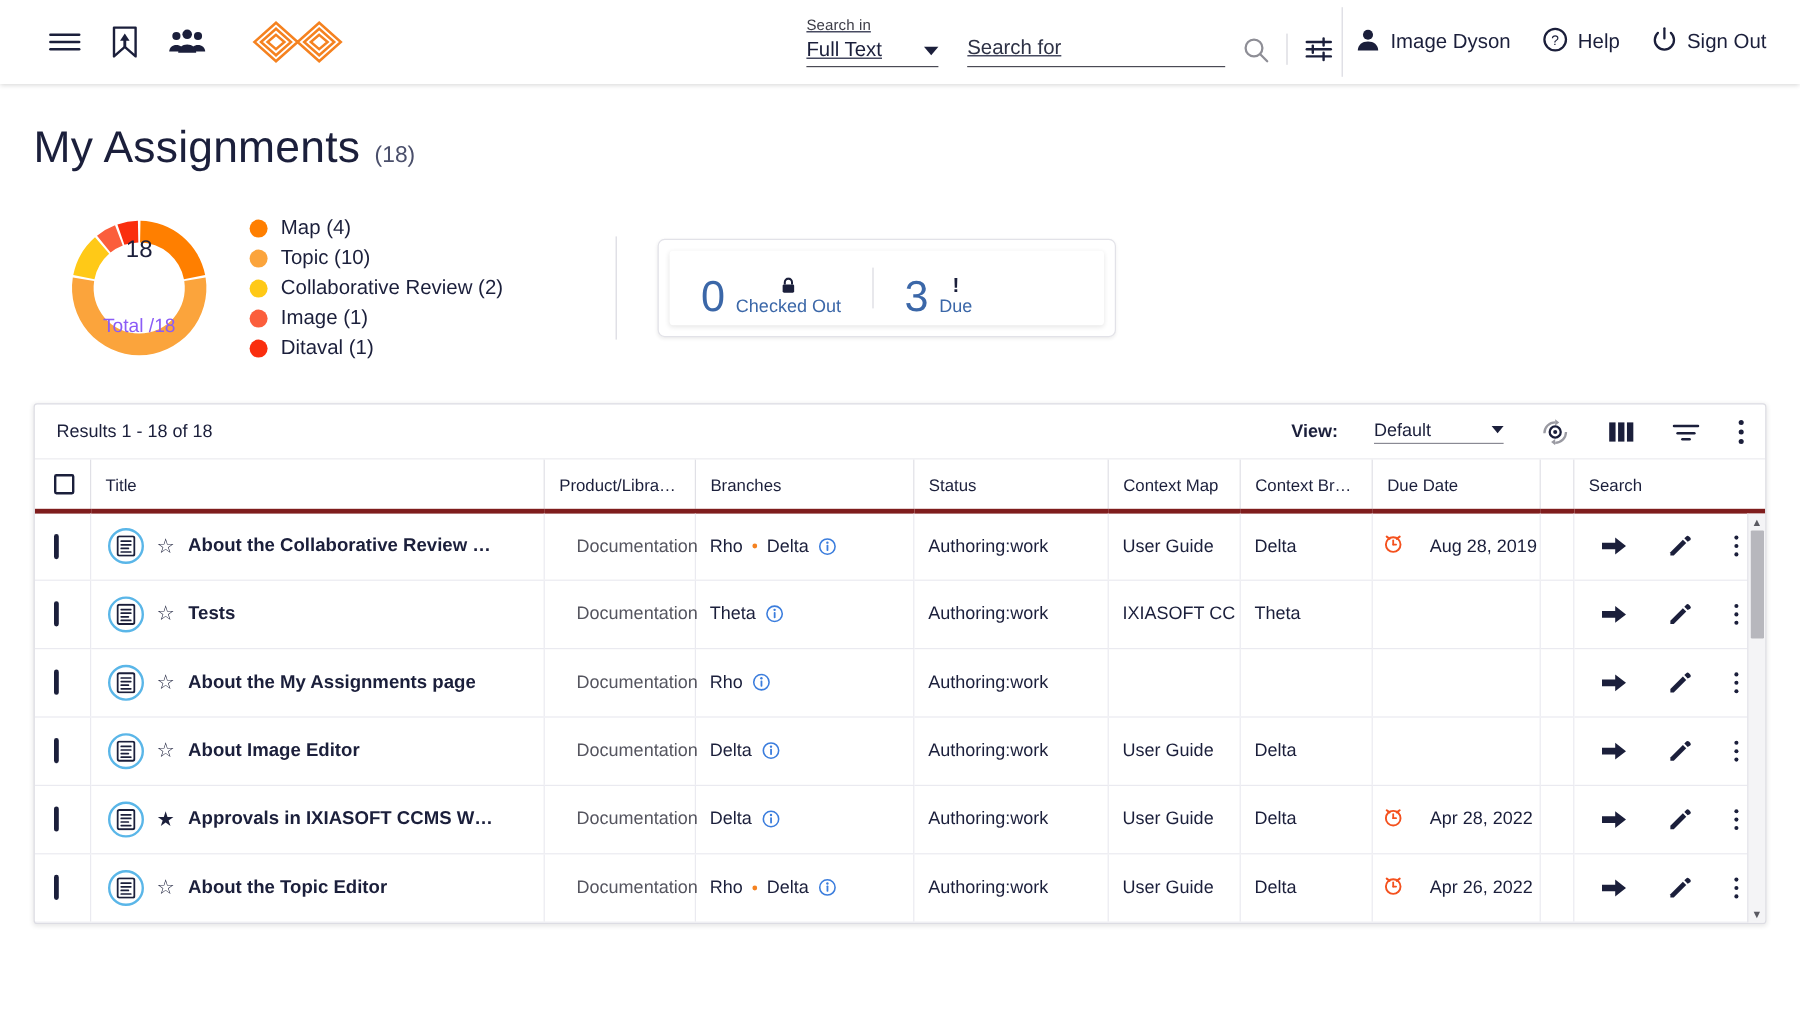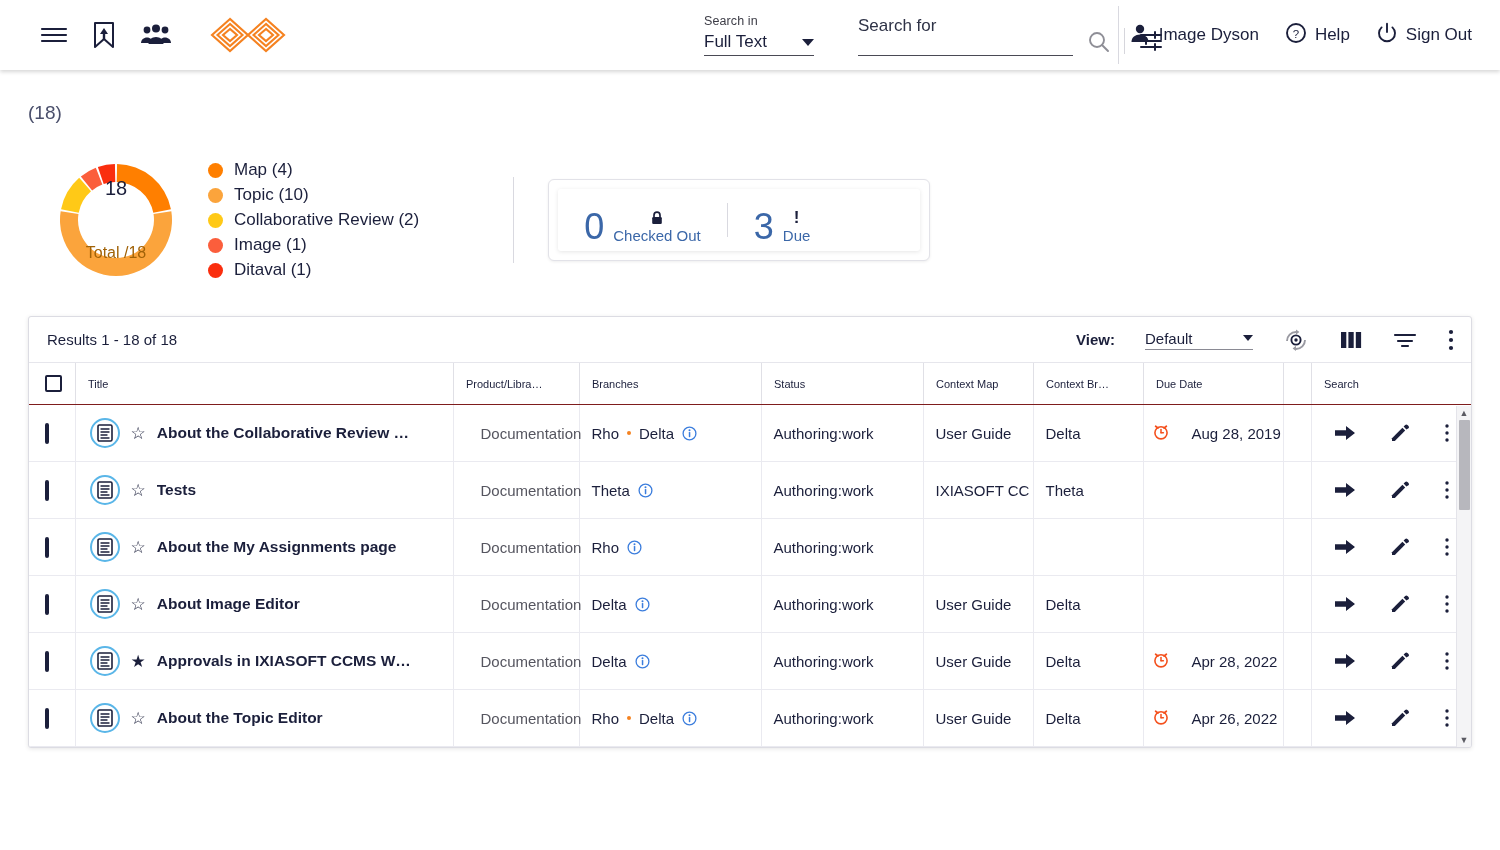--- a/index.html
+++ b/index.html
@@ -23,39 +23,39 @@
     z-index: 10;
   }
   .tb-left { display: flex; align-items: center; gap: 24px; padding-left: 40px; }
   .icon-btn {
     display: flex; align-items: center; justify-content: center;
     cursor: pointer; background: none; border: none;
   }
   .logo { margin-left: 12px; display: flex; align-items: center; }
 
   .tb-center {
-    position: absolute; left: 704px; top: 0; height: 70px;
-    display: flex; align-items: flex-end; gap: 0; padding-bottom: 14px;
+    position: absolute; left: 672px; top: 0; height: 70px;
+    display: flex; align-items: flex-end; gap: 0; padding-bottom: 14px; text-decoration: underline;
   }
   .search-in-wrap { display: flex; flex-direction: column; width: 110px; }
   .search-in-label { font-size: 12.5px; color: #3c3c46; margin-bottom: 4px; letter-spacing: .1px; }
   .sel-row {
     display: flex; align-items: center; justify-content: space-between;
     border-bottom: 1px solid #4a4a55; padding-bottom: 3px; width: 110px; cursor: pointer;
   }
   .sel-val { font-size: 17px; color: #1b1f3b; }
   .caret {
     width: 0; height: 0; border-left: 6px solid transparent;
     border-right: 6px solid transparent; border-top: 7px solid #1b1f3b;
   }
   .search-for {
-    margin-left: 44px; width: 215px;
+    margin-left: 24px; width: 215px;
     border: none; border-bottom: 1px solid #4a4a55; outline: none;
     font-size: 17px; font-family: "Liberation Sans", sans-serif;
-    color: #1b1f3b; padding-bottom: 19px; background: transparent;
+    color: #1b1f3b; padding-bottom: 5px; background: transparent;
   }
   .search-for::placeholder { color: #2e3246; opacity: 1; }
   .sbtns { display: flex; align-items: center; gap: 14px; margin-left: 14px; padding-bottom: 2px; }
   .vdiv { width: 1px; height: 26px; background: #d6d6dc; }
 
   .tb-right {
     position: absolute; right: 28px; top: 0; height: 70px;
     display: flex; align-items: center; gap: 26px;
   }
   .tb-sep { position: absolute; left: 1118px; top: 6px; width: 1px; height: 58px; background: #d9d9e0; }
@@ -69,21 +69,21 @@
 
   
   .summary { display: flex; align-items: center; margin-top: 30px; }
   .donut-wrap { display: flex; align-items: center; gap: 26px; }
   .donut { position: relative; width: 132px; height: 132px; margin-left: 22px; text-align: right; }
   .donut-center {
     position: absolute; inset: 0; display: flex; flex-direction: column;
     align-items: center; justify-content: center; pointer-events: none;
   }
   .donut-total { font-size: 20px; color: #1b1f3b; line-height: 1.1; }
-  .donut-sub { font-size: 16px; color: #a16207; line-height: 1.25; margin-top: 44px; }
+  .donut-sub { font-size: 16px; color: #8b5cf6; line-height: 1.25; margin-top: 44px; }
   .legend { display: flex; flex-direction: column; gap: 5px; }
   .legend-item { display: flex; align-items: center; gap: 11px; cursor: pointer; }
   .dot { width: 15px; height: 15px; border-radius: 50%; flex: none; }
   .legend-text { font-size: 17px; color: #1b1f3b; }
 
   .sum-div { width: 1px; height: 86px; background: #d9d9e0; margin: 0 34px 0 94px; }
 
   .stats-outer {
     border: 1px solid #e2e2e8; border-radius: 6px; padding: 9px;
     box-shadow: 0 1px 3px rgba(0,0,0,.07); background: #fff;
@@ -116,22 +116,22 @@
   .view-sel {
     display: flex; align-items: center; justify-content: space-between;
     width: 108px; border-bottom: 1px solid #8a8a94; padding-bottom: 2px; cursor: pointer;
   }
   .view-val { font-size: 15px; color: #1b1f3b; }
   .caret-sm { width: 0; height: 0; border-left: 5px solid transparent; border-right: 5px solid transparent; border-top: 6px solid #1b1f3b; }
 
   
   table { width: 100%; border-collapse: collapse; table-layout: fixed; }
   thead th {
-    height: 41px; font-size: 11px; font-weight: 400; color: #1b1f3b;
-    text-align: left; background: #fff; border-bottom: 1px solid #7f1d1d;
+    height: 41px; font-size: 14px; font-weight: 400; color: #1b1f3b;
+    text-align: left; background: #fff; border-bottom: 4px solid #7f1d1d;
     padding: 0; vertical-align: middle;
   }
   .th-inner { display: flex; align-items: center; height: 41px; padding-left: 12px; }
   .th-sep { border-left: 1px solid #e0e0e6; }
   .col-chk  { width: 46px; }
   .col-title{ width: 378px; }
   .col-prod { width: 126px; }
   .col-branch{ width: 182px; }
   .col-status{ width: 162px; }
   .col-cmap { width: 110px; }
@@ -285,20 +285,21 @@
         </svg>
       </span>
       <span>Sign Out</span>
     </div>
   </div>
 </div>
 
 <div class="page">
 
   <div class="page-title-row">
+    <span class="page-title">My Assignments</span>
     <span class="page-count">(18)</span>
   </div>
 
   <div class="summary">
     <div class="donut-wrap">
       <div class="donut">
         <svg width="132" height="132" viewBox="0 0 132 132" id="donut-svg">
             <path d="M 67.07505677438262 10.010320121187924
        A 56 56 0 0 1 120.95238918356573 55.21876987454918
        L 103.28912123170531 58.68416527201552

